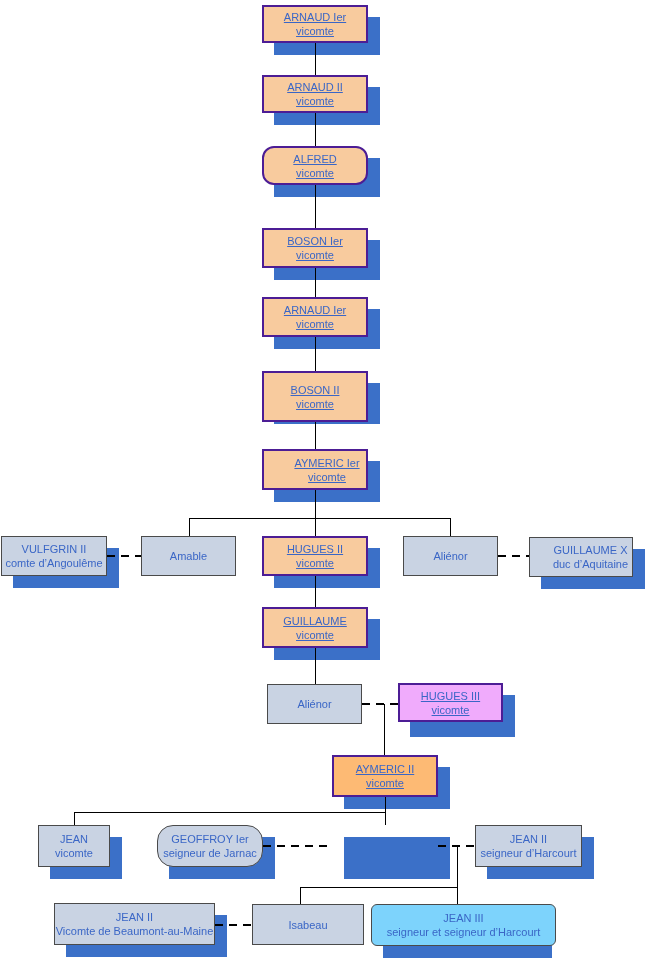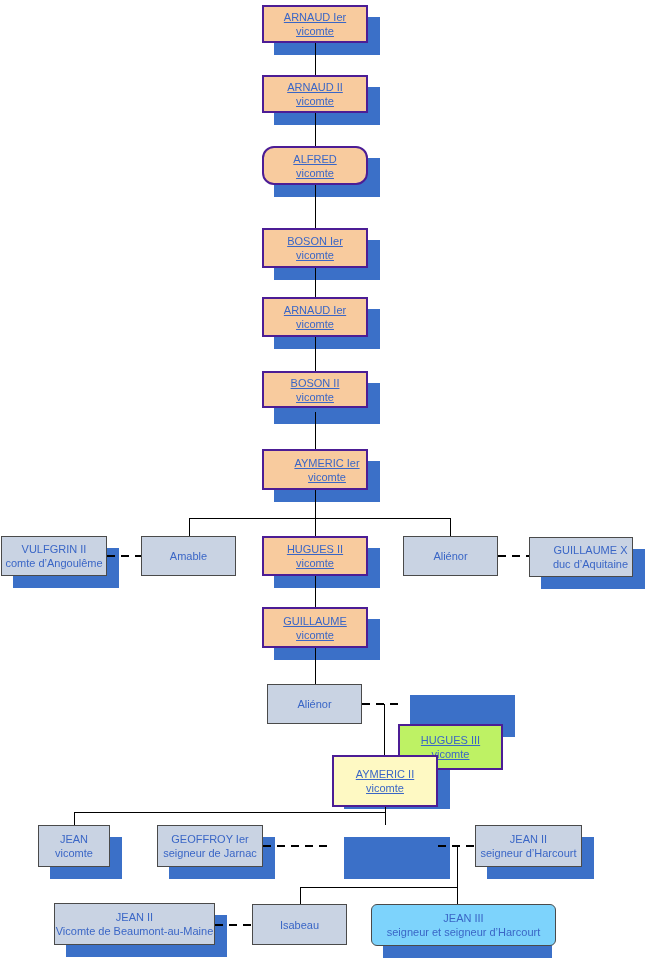--- a/index.html
+++ b/index.html
@@ -100,21 +100,21 @@
       <span>vicomte</span>
     </div>
     <div class="node primary" style="left: 262px; top: 228px; width: 106px; height: 40px; background: rgb(248, 203, 158); color: rgb(58, 102, 198);">
       <span>BOSON Ier</span>
       <span>vicomte</span>
     </div>
     <div class="node primary" style="left: 262px; top: 297px; width: 106px; height: 40px; background: rgb(248, 203, 158); color: rgb(58, 102, 198);">
       <span>ARNAUD Ier</span>
       <span>vicomte</span>
     </div>
-    <div class="node primary" style="left: 262px; top: 371px; width: 106px; height: 37px; background: rgb(248, 203, 158); color: rgb(58, 102, 198);">
+    <div class="node primary" style="left: 262px; top: 371px; width: 106px; height: 51px; background: rgb(248, 203, 158); color: rgb(58, 102, 198);">
       <span>BOSON II</span>
       <span>vicomte</span>
     </div>
     <div class="node primary" style="left: 262px; top: 449px; width: 106px; height: 41px; background: rgb(248, 203, 158); color: rgb(58, 102, 198); padding-left: 24px;">
       <span>AYMERIC Ier</span>
       <span>vicomte</span>
     </div>
     <div class="node secondary" style="left: 141px; top: 536px; width: 95px; height: 40px; background: rgb(201, 211, 227); color: rgb(58, 102, 198);">
       <span>Amable</span>
     </div>
@@ -133,44 +133,44 @@
       <span>GUILLAUME X</span>
       <span>duc d’Aquitaine</span>
     </div>
     <div class="node primary" style="left: 262px; top: 607px; width: 106px; height: 41px; background: rgb(248, 203, 158); color: rgb(58, 102, 198);">
       <span>GUILLAUME</span>
       <span>vicomte</span>
     </div>
     <div class="node secondary" style="left: 267px; top: 684px; width: 95px; height: 40px; background: rgb(201, 211, 227); color: rgb(58, 102, 198);">
       <span>Aliénor</span>
     </div>
-    <div class="node primary" style="left: 398px; top: 724px; width: 105px; height: 46px; background: #bef264; color: rgb(58, 102, 198);">
+    <div class="node primary" style="left: 398px; top: 683px; width: 105px; height: 39px; background: #f0abfc; color: rgb(58, 102, 198);">
       <span>HUGUES III</span>
       <span>vicomte</span>
     </div>
-    <div class="node primary" style="left: 332px; top: 755px; width: 106px; height: 52px; background: #fef9c3; color: rgb(58, 102, 198);">
+    <div class="node primary" style="left: 332px; top: 755px; width: 106px; height: 42px; background: #fdba74; color: rgb(58, 102, 198);">
       <span>AYMERIC II</span>
       <span>vicomte</span>
     </div>
     <div class="node secondary" style="left: 38px; top: 825px; width: 72px; height: 42px; background: rgb(201, 211, 227); color: rgb(58, 102, 198); text-align: right;">
       <span>JEAN</span>
       <span>vicomte</span>
     </div>
-    <div class="node secondary" style="left: 157px; top: 825px; width: 106px; height: 42px; background: rgb(201, 211, 227); color: rgb(58, 102, 198);">
+    <div class="node secondary" style="left: 157px; top: 825px; width: 106px; height: 42px; background: rgb(201, 211, 227); color: rgb(58, 102, 198); border-radius: 16px;">
       <span>GEOFFROY Ier</span>
       <span>seigneur de Jarnac</span>
     </div>
     <div class="node secondary" style="left: 475px; top: 825px; width: 107px; height: 42px; background: rgb(201, 211, 227); color: rgb(58, 102, 198);">
       <span>JEAN II</span>
       <span>seigneur d’Harcourt</span>
     </div>
     <div class="node secondary" style="left: 54px; top: 903px; width: 161px; height: 42px; background: rgb(201, 211, 227); color: rgb(58, 102, 198);">
       <span>JEAN II</span>
       <span>Vicomte de Beaumont-au-Maine</span>
     </div>
-    <div class="node secondary" style="left: 252px; top: 904px; width: 95px; height: 41px; background: rgb(201, 211, 227); color: rgb(58, 102, 198);">
+    <div class="node secondary" style="left: 252px; top: 904px; width: 112px; height: 41px; background: rgb(201, 211, 227); color: rgb(58, 102, 198);">
       <span>Isabeau</span>
     </div>
     <div class="node secondary" style="left: 371px; top: 904px; width: 185px; height: 42px; background: #7dd3fc; color: rgb(58, 102, 198); border-radius: 6px;">
       <span>JEAN III</span>
       <span>seigneur et seigneur d’Harcourt</span>
     </div>
   </div>
 
 </body></html>

